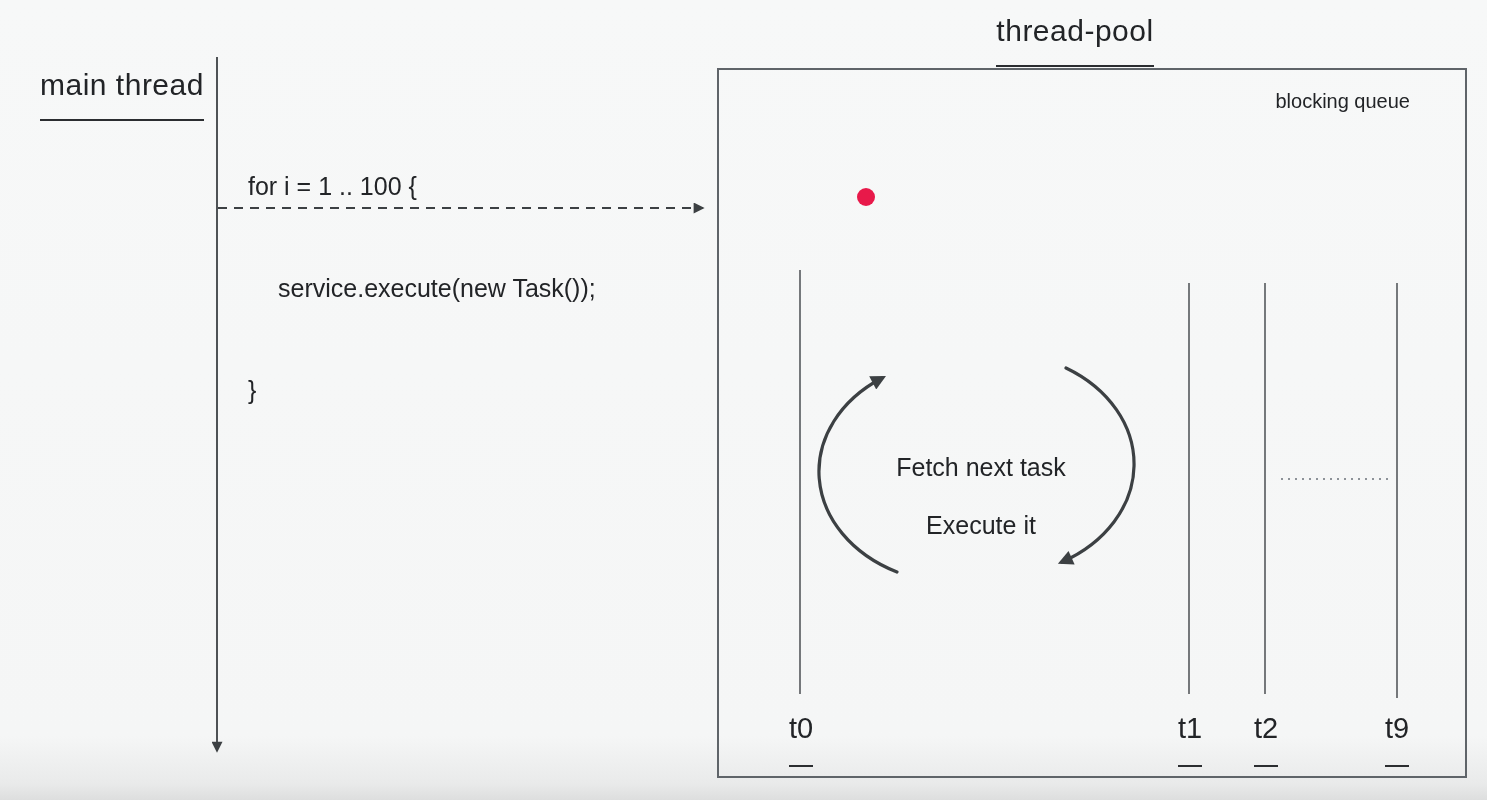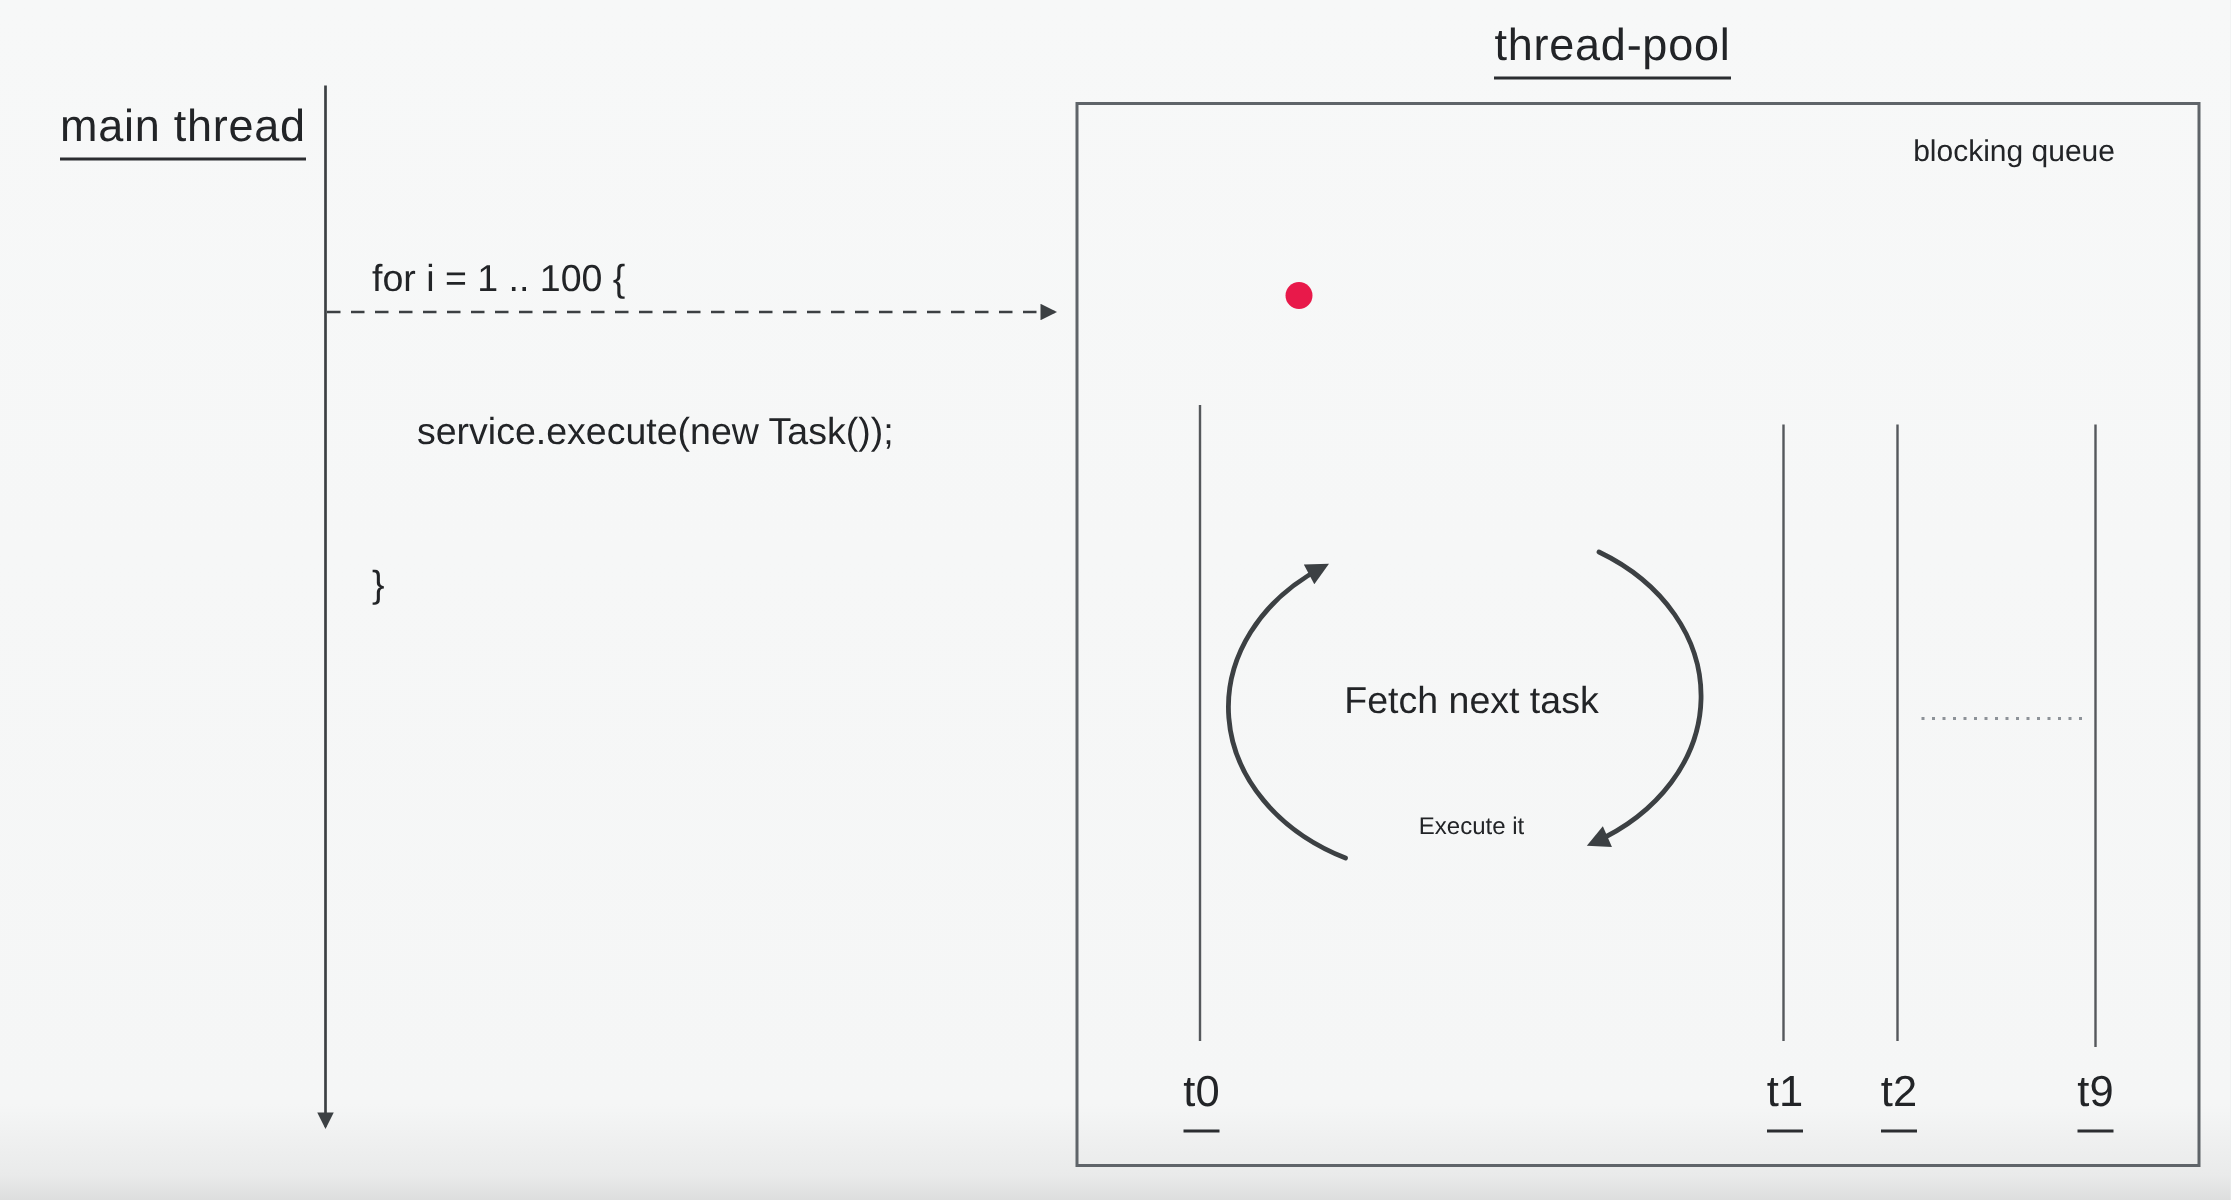--- a/index.html
+++ b/index.html
@@ -18,21 +18,21 @@
   }
   .svg-layer {
     position: absolute;
     left: 0; top: 0;
     width: 1487px; height: 800px;
     pointer-events: none;
   }
   .underlined {
     display: inline-block;
     border-bottom: 2px solid #2b2d30;
-    padding-bottom: 3px;
+    padding-bottom: 17px;
   }
   
   .main-thread-label {
     position: absolute;
     left: 40px; top: 68px;
     font-size: 30px;
     letter-spacing: 0.5px;
   }
   .code-block {
     position: absolute;
@@ -96,32 +96,31 @@
     text-align: center;
     font-size: 25px;
     line-height: 33px;
     margin-top: 39px;
   }
   .loop-execute {
     position: absolute;
     left: 831px; top: 511px;
     width: 300px;
     text-align: center;
-    font-size: 16px;
-    margin-top: 32px;
+    font-size: 25px;
   }
   
   .thread-label {
     position: absolute;
     top: 712px;
     width: 64px;
     text-align: center;
     font-size: 29px;
   }
-  .thread-label .underlined { padding-bottom: 8px; }
+  .thread-label .underlined { padding-bottom: 20px; }
   .t0 { left: 769px; }
   .t1 { left: 1158px; }
   .t2 { left: 1234px; }
   .t9 { left: 1365px; }
 </style>
 </head>
 <body>
 
 <div class="canvas">
 

